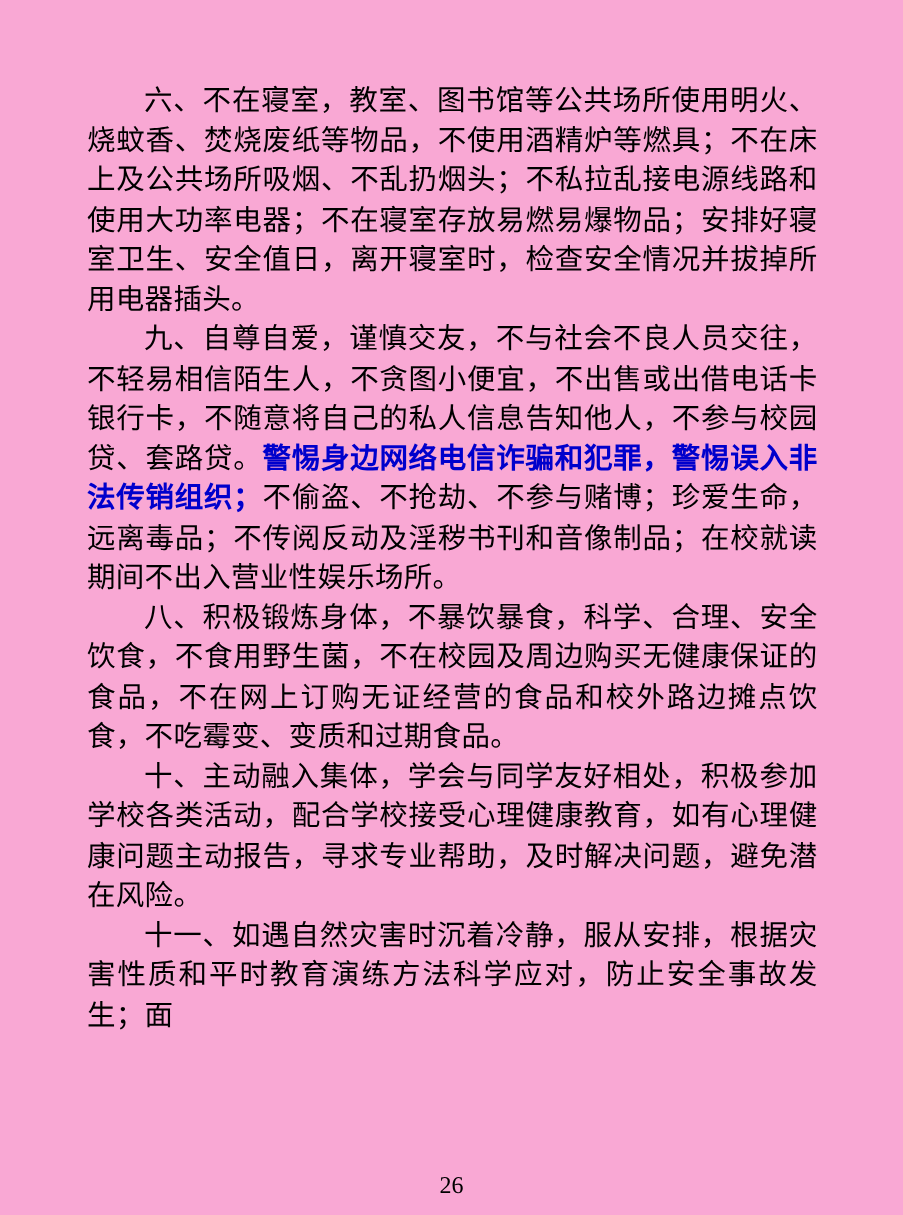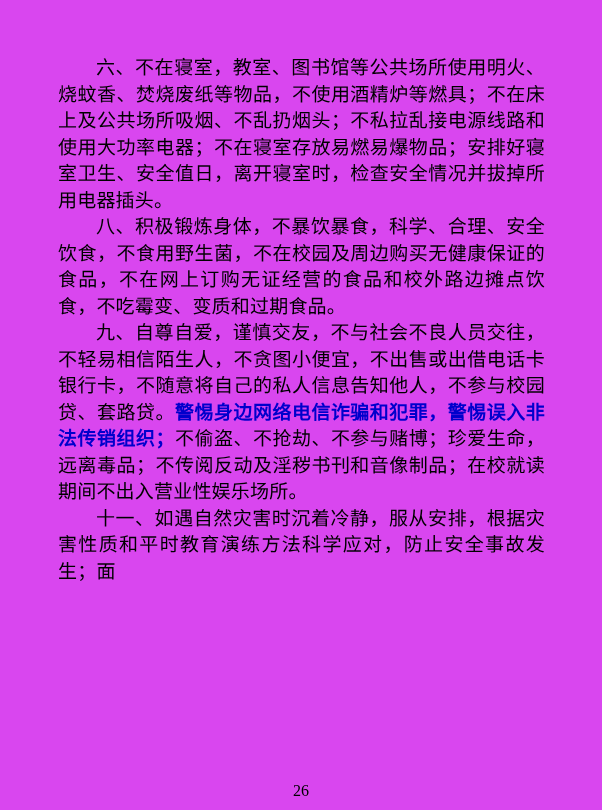--- a/index.html
+++ b/index.html
@@ -4,21 +4,21 @@
 <style>
   html, body {
     margin: 0;
     padding: 0;
     background: #ffffff;
   }
   .page {
     position: relative;
     width: 602px;
     height: 810px;
-    background: #d946ef;
+    background: #f9a8d4;
     overflow: hidden;
     font-family: "Liberation Serif", "DejaVu Serif", serif;
     color: #000000;
   }
   .body-text {
     position: absolute;
     left: 58px;
     top: 55px;
     width: 487px;
     font-size: 19px;
@@ -50,24 +50,25 @@
 </head>
 <body>
 
 <div class="page">
 
   <div class="body-text">
 
     <p>六、不在寝室，教室、图书馆等公共场所使用明火、烧蚊香、焚烧废纸等物品，不使用酒精炉等燃具；不在床上及公共场所吸烟、不乱扔烟头；不私拉乱接电源线路和使用大功率电器；不在寝室存放易燃易爆物品；安排好寝室卫生、安全值日，离开寝室时，检查安全情况并拔掉所用电器插头。</p>
 
 
+    <p><span>九、自尊自爱，谨慎交友，不与社会不良人员交往，不轻易相信陌生人，不贪图小便宜，不出售或出借电话卡银行卡，不随意将自己的私人信息告知他人，不参与校园贷、套路贷。</span><span class="emphasis">警惕身边网络电信诈骗和犯罪，警惕误入非法传销组织；</span><span>不偷盗、不抢劫、不参与赌博；珍爱生命，远离毒品；不传阅反动及淫秽书刊和音像制品；在校就读期间不出入营业性娱乐场所。</span></p>
+
     <p>八、积极锻炼身体，不暴饮暴食，科学、合理、安全饮食，不食用野生菌，不在校园及周边购买无健康保证的食品，不在网上订购无证经营的食品和校外路边摊点饮食，不吃霉变、变质和过期食品。</p>
 
-    <p><span>九、自尊自爱，谨慎交友，不与社会不良人员交往，不轻易相信陌生人，不贪图小便宜，不出售或出借电话卡银行卡，不随意将自己的私人信息告知他人，不参与校园贷、套路贷。</span><span class="emphasis">警惕身边网络电信诈骗和犯罪，警惕误入非法传销组织；</span><span>不偷盗、不抢劫、不参与赌博；珍爱生命，远离毒品；不传阅反动及淫秽书刊和音像制品；在校就读期间不出入营业性娱乐场所。</span></p>
-
+    <p>十、主动融入集体，学会与同学友好相处，积极参加学校各类活动，配合学校接受心理健康教育，如有心理健康问题主动报告，寻求专业帮助，及时解决问题，避免潜在风险。</p>
 
     <p>十一、如遇自然灾害时沉着冷静，服从安排，根据灾害性质和平时教育演练方法科学应对，防止安全事故发生；面</p>
 
   </div>
 
   <div class="page-number">26</div>
 
 </div>
 
 </body></html>

